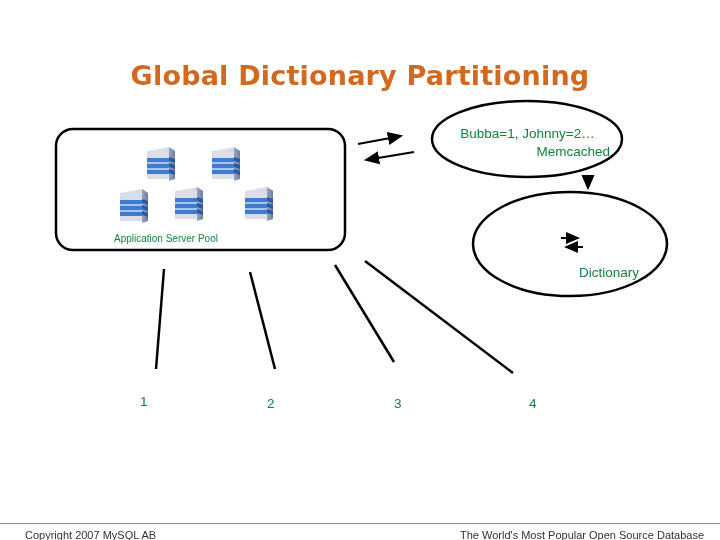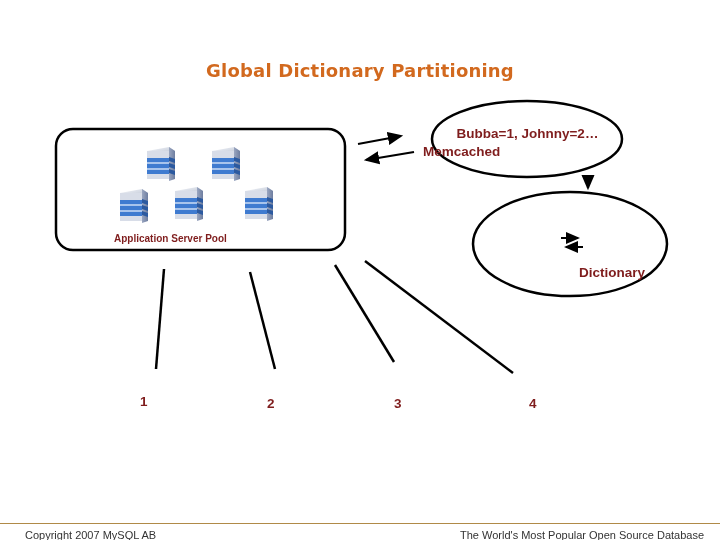--- a/index.html
+++ b/index.html
@@ -1,19 +1,19 @@
 <!DOCTYPE html>
 <html><head>
 <meta charset="utf-8">
 <style>
   html, body { margin:0; padding:0; background:#ffffff; }
   body { width:720px; height:540px; position:relative; overflow:hidden; font-family:"Liberation Sans", sans-serif; }
-  .title { position:absolute; left:0; top:60px; width:720px; text-align:center; font-family:"DejaVu Sans", sans-serif; font-weight:bold; font-size:18px; color:#d2691e; letter-spacing:0.2px; }
+  .title { position:absolute; left:0; top:60px; width:720px; text-align:center; font-family:"DejaVu Sans", sans-serif; font-weight:bold; font-size:27px; color:#d2691e; letter-spacing:0.2px; }
   svg.diagram { position:absolute; left:0; top:0; }
-  .lbl { position:absolute; font-size:13.5px; color:#7f1d1d; white-space:nowrap;font-weight:bold; }
+  .lbl { position:absolute; font-size:13.5px; color:#15803d; white-space:nowrap; }
   .footer-line { position:absolute; left:0; top:523px; width:720px; height:1px; background:#b08a48; }
   .footer { position:absolute; top:529px; font-size:11px; color:#333; }
 </style>
 </head>
 <body>
 
 <div class="title">Global Dictionary Partitioning</div>
 
 <svg class="diagram" width="720" height="540" viewBox="0 0 720 540">
   <defs>
@@ -80,21 +80,21 @@
 
   <line x1="164" y1="269" x2="156" y2="369" stroke="#000" stroke-width="2.5"></line>
   <line x1="250" y1="272" x2="275" y2="369" stroke="#000" stroke-width="2.5"></line>
   <line x1="335" y1="265" x2="394" y2="362" stroke="#000" stroke-width="2.5"></line>
   <line x1="365" y1="261" x2="513" y2="373" stroke="#000" stroke-width="2.5"></line>
 </svg>
 
 <div class="lbl" style="left:114px; top:233px; font-size:10px;">Application Server Pool</div>
 
 <div class="lbl" style="left:445px; top:126px; width:165px; text-align:center;">Bubba=1, Johnny=2…</div>
-<div class="lbl" style="left:423px; top:144px; width:165px; text-align:left;">Memcached</div>
+<div class="lbl" style="left:445px; top:144px; width:165px; text-align:right;">Memcached</div>
 
 <div class="lbl" style="left:579px; top:265px;">Dictionary</div>
 
 <div class="lbl" style="left:140px; top:394px;">1</div>
 <div class="lbl" style="left:267px; top:396px;">2</div>
 <div class="lbl" style="left:394px; top:396px;">3</div>
 <div class="lbl" style="left:529px; top:396px;">4</div>
 
 <div class="footer-line"></div>
 <div class="footer" style="left:25px;">Copyright 2007 MySQL AB</div>

